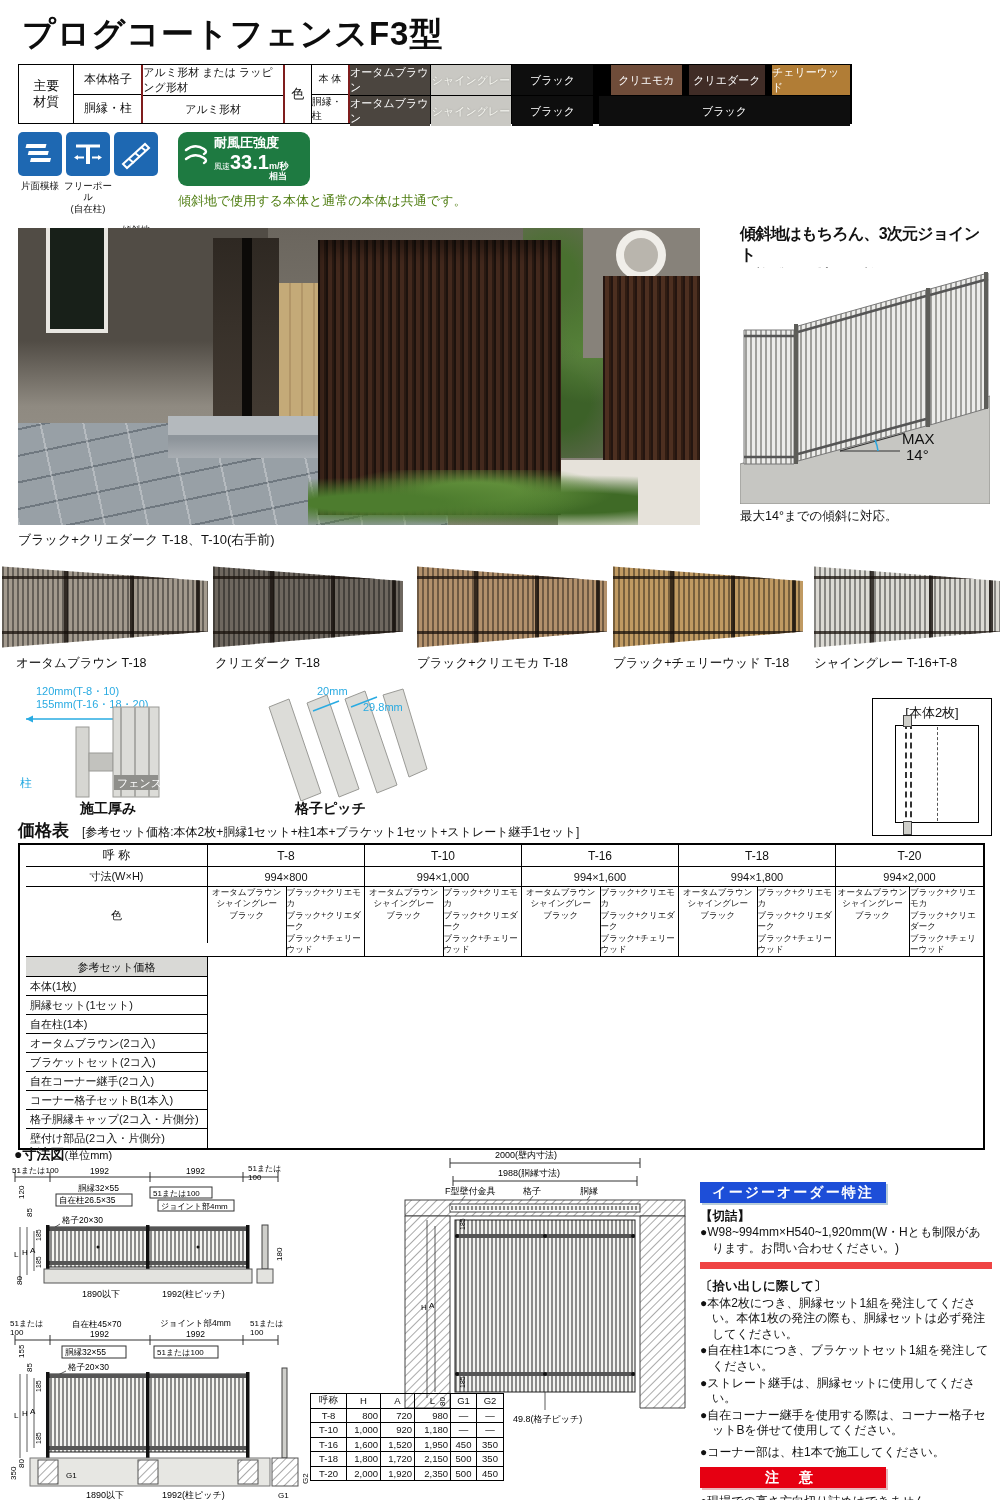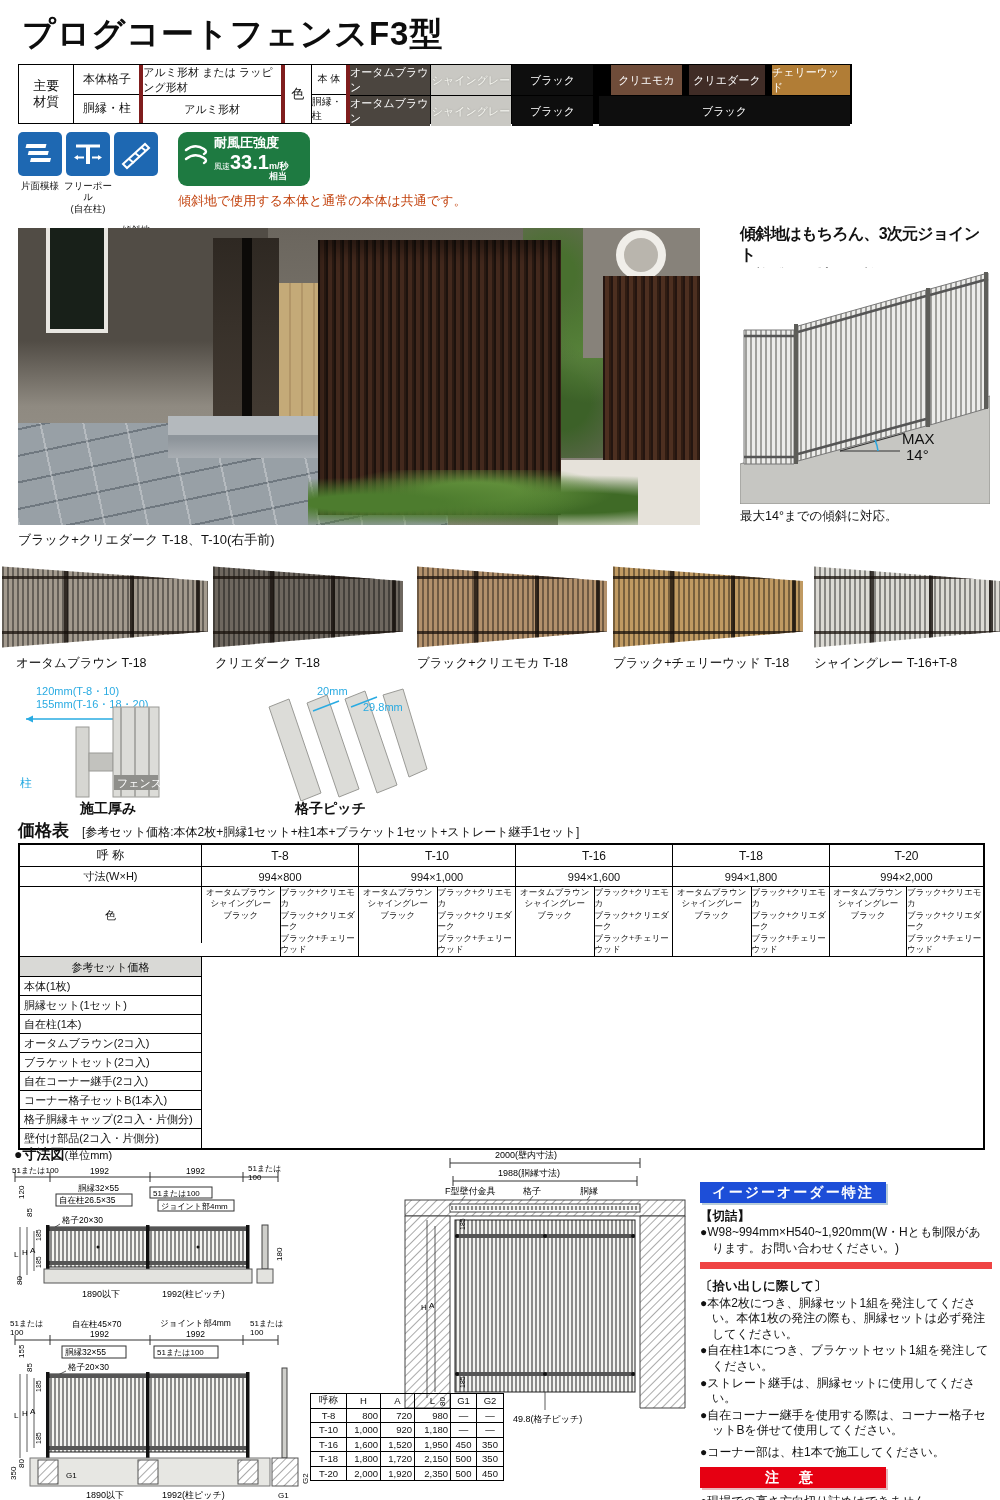--- a/index.html
+++ b/index.html
@@ -7,21 +7,21 @@
   body { font-family:"Liberation Sans","DejaVu Sans",sans-serif; color:#111; }
   #page { position:relative; width:1000px; height:1500px; background:#fff; overflow:hidden; }
 
   
   .title { position:absolute; left:22px; top:12px; font-size:33px; font-weight:900; letter-spacing:1px; color:#0d0d0d; }
 
   
   .mat { position:absolute; left:18px; top:64px; width:834px; height:60px; border:1px solid #000; display:flex; font-size:12px; }
   .mat .colhead { display:flex; flex-direction:column; align-items:center; justify-content:center; border-right:1px solid #000; text-align:center; }
   .mat .c1 { width:58px; font-size:13px; line-height:1.25; }
-  .mat .pair { display:flex; flex-direction:column; border-right:4px solid #7f1d1d; }
+  .mat .pair { display:flex; flex-direction:column; border-right:2px solid #7f1d1d; }
   .mat .pair > div { flex:1; display:flex; align-items:center; justify-content:center; }
   .mat .pair > div:first-child { border-bottom:1px solid #000; }
   .mat .c2 { width:72px; }
   .mat .c3 { width:148px; font-size:11px; }
   .mat .c4 { width:28px; font-size:13px; }
   .mat .c5 { width:40px; font-size:10px; }
   .mat .swatches { flex:1; background:#000; display:flex; flex-direction:column; }
   .mat .swrow { flex:1; display:flex; }
   .mat .swrow + .swrow { border-top:1px solid #000; }
   .sw { display:flex; align-items:center; justify-content:center; font-size:11px; color:#fff; margin-right:1px; }
@@ -33,21 +33,21 @@
   .feat { position:absolute; top:132px; left:18px; display:flex; gap:4px; }
   .ficon { width:44px; height:44px; background:#1e68b2; border-radius:5px; display:flex; align-items:center; justify-content:center; }
   .fcap { position:absolute; top:180px; font-size:9.5px; text-align:center; line-height:1.2; }
   .badge { position:absolute; left:178px; top:132px; width:132px; height:54px; background:#1e7a41; border-radius:9px; color:#fff; display:flex; align-items:center; padding:4px 6px; gap:4px; }
   .badge .txt { display:flex; flex-direction:column; line-height:1.1; }
   .badge .bt { font-size:13px; font-weight:700; }
   .badge .bv { display:flex; align-items:baseline; }
   .badge .pre { font-size:8px; }
   .badge .num { font-size:20px; font-weight:800; }
   .badge .unit { font-size:9px; font-weight:700; }
-  .slopenote { position:absolute; left:178px; top:192px; font-size:13px; color:#c2410c; }
+  .slopenote { position:absolute; left:178px; top:192px; font-size:13px; color:#4d7c0f; }
 
   
   .photo { position:absolute; left:18px; top:228px; width:682px; height:297px; overflow:hidden; background:linear-gradient(180deg,#6b665e,#8d887e); }
   .photo div { position:absolute; }
   .ph-wallL { left:0; top:0; width:250px; height:297px; background:linear-gradient(180deg,#514c45 0 38%, #8f8a81 60%, #9b968d); }
   .ph-win { left:28px; top:0; width:62px; height:105px; background:#182019; border:4px solid #e8e6e1; border-top:0; }
   .ph-door { left:195px; top:10px; width:66px; height:250px; background:linear-gradient(180deg,#2e2822,#4a4138); }
   .ph-doorstripe { left:224px; top:10px; width:10px; height:250px; background:#0c0a08; }
   .ph-wood { left:261px; top:55px; width:48px; height:210px; background:repeating-linear-gradient(90deg,#c4aa78 0 10px,#b29668 10px 12px); }
   .ph-fenceMain { left:300px; top:12px; width:243px; height:275px; background:repeating-linear-gradient(90deg,#1c120d 0 2px,#43291d 2px 6px,#2a1a12 6px 8px); box-shadow:inset 0 10px 18px rgba(0,0,0,.45); }
@@ -86,21 +86,21 @@
   .panelbox .sheet { position:absolute; left:22px; top:26px; width:84px; height:98px; border:1.5px solid #000; }
   .panelbox .dash1 { position:absolute; left:32px; top:24px; width:0; height:104px; border-left:2px dashed #333; }
   .panelbox .dash1b { position:absolute; left:37px; top:24px; width:0; height:104px; border-left:2px dashed #333; }
   .panelbox .dash2 { position:absolute; left:64px; top:28px; width:0; height:94px; border-left:1.5px dashed #555; }
   .panelbox .stub1 { position:absolute; left:30px; top:16px; width:9px; height:12px; background:#cfcfca; border:1px solid #444; }
   .panelbox .stub2 { position:absolute; left:30px; top:122px; width:9px; height:14px; background:#cfcfca; border:1px solid #444; }
 
   
   .price-title { position:absolute; left:18px; top:819px; font-size:17px; font-weight:800; }
   .price-sub { position:absolute; left:82px; top:824px; font-size:12px; }
-  .ptable { position:absolute; left:18px; top:843px; width:967px; border:2px solid #000; background:#fff; font-size:11px; }
+  .ptable { position:absolute; left:18px; top:843px; width:967px; border:2px solid #000; background:#fff; font-size:11px;padding-left:6px; }
   .prow { display:flex; border-bottom:1px solid #000; }
   .pc { border-right:1px solid #000; display:flex; align-items:center; justify-content:center; text-align:center; }
   .pc:last-child { border-right:none; }
   .plab { width:182px; }
   .pcol { width:157px; }
   .pcol:last-child { flex:1; }
   .r1 .pc { height:21px; font-size:12px; }
   .r2 .pc { height:19px; }
   .r3 .pc { height:56px; }
   .subsplit { display:flex; width:157px; border-right:1px solid #000; }
@@ -378,20 +378,29 @@
         <polygon points="128,6 148,0 172,80 154,88"></polygon>
       </g>
       <line x1="58" y1="22" x2="84" y2="12" stroke="#29abe2" stroke-width="1.5"></line>
       <line x1="96" y1="18" x2="122" y2="8" stroke="#29abe2" stroke-width="1.5"></line>
       <text x="62" y="6" font-size="11" fill="#29abe2">20mm</text>
       <text x="108" y="22" font-size="11" fill="#29abe2">29.8mm</text>
     </g>
   </svg>
   <div class="dt-cap" style="left:295px; top:800px;">格子ピッチ</div>
 
+  <div class="panelbox">
+    <div class="lbl">[本体2枚]</div>
+    <div class="sheet"></div>
+    <div class="dash1"></div>
+      <div class="dash1b"></div>
+      <div class="dash2"></div>
+    <div class="stub1"></div>
+    <div class="stub2"></div>
+  </div>
 
   <div class="price-title">価格表</div>
   <div class="price-sub">[参考セット価格:本体2枚+胴縁1セット+柱1本+ブラケット1セット+ストレート継手1セット]</div>
   <div class="ptable">
     <div class="prow r1">
       <div class="pc plab">呼 称</div>
       <div class="pc pcol">T-8</div>
       <div class="pc pcol">T-10</div>
       <div class="pc pcol">T-16</div>
       <div class="pc pcol">T-18</div>

